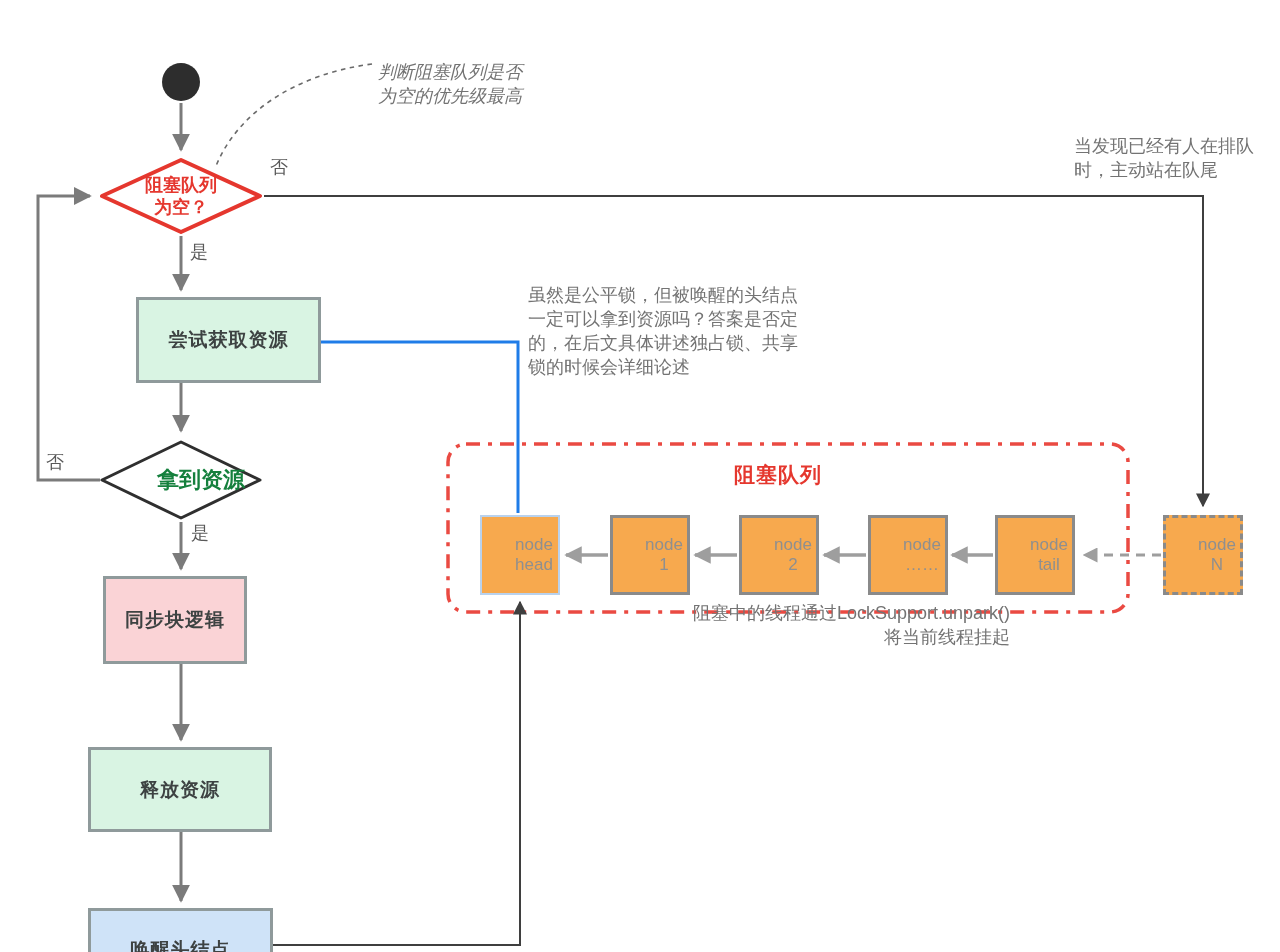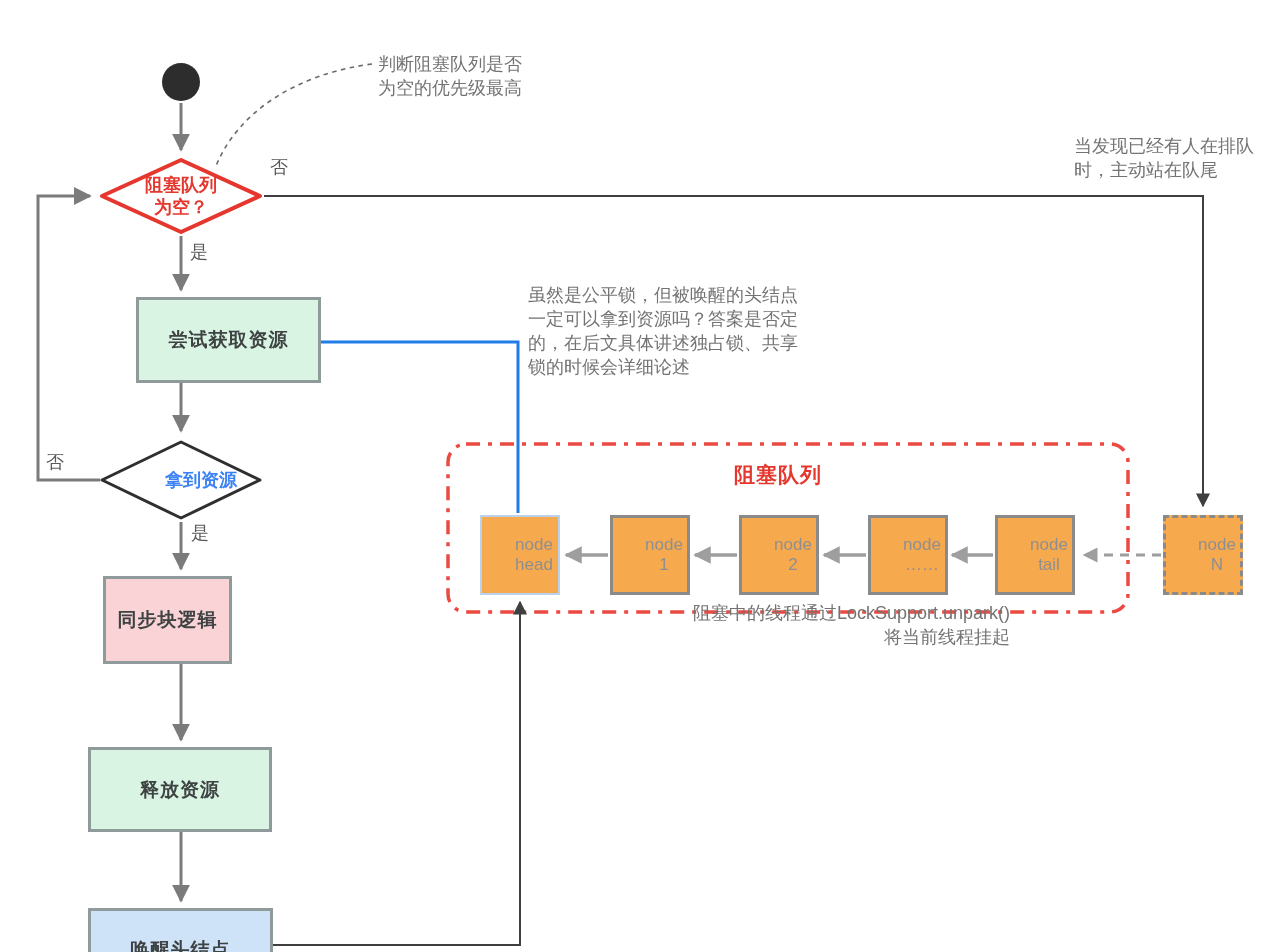--- a/index.html
+++ b/index.html
@@ -22,37 +22,37 @@
   .ln-redrect{stroke:var(--c-red2);stroke-width:3.5;fill:none;stroke-dasharray:14 8 4 8;}
   .ln-anno{stroke:#6a6a6a;stroke-width:1.6;fill:none;stroke-dasharray:4.5 4.5;}
   .abs{position:absolute;}
   .start-circle{left:162px;top:63px;width:38px;height:38px;border-radius:50%;background:#2d2d2d;}
   .flow-box{
     display:flex;align-items:center;justify-content:center;text-align:center;
     border:3px solid var(--c-boxborder); box-sizing:border-box;
     font-size:19px;font-weight:bold;color:var(--c-boxtext);letter-spacing:1px;
   }
   .box-try{left:88px;top:297px;width:185px;height:86px;background:var(--c-green);margin-left:48px;}
-  .box-sync{left:103px;top:576px;width:129px;height:88px;background:var(--c-pink);}
+  .box-sync{left:103px;top:576px;width:144px;height:88px;background:var(--c-pink);}
   .box-release{left:88px;top:747px;width:184px;height:85px;background:var(--c-green);align-items:center;}
   .box-wake{left:88px;top:908px;width:185px;height:84px;background:var(--c-bluebox);}
   .diamond-wrap{display:flex;align-items:center;justify-content:center;}
   .diamond-wrap svg{position:absolute;left:0;top:0;}
   .dm-text{position:relative;text-align:center;font-weight:bold;white-space:pre-line;line-height:22px;}
   .dm-red{left:98px;top:156px;width:166px;height:80px;}
   .dm-red .dm-text{font-size:18px;color:var(--c-red);}
   .dm-black{left:99px;top:438px;width:164px;height:84px;}
-  .dm-black .dm-text{font-size:18px;color:#3b82f6;margin-left:40px;}
+  .dm-black .dm-text{font-size:22px;color:#15803d;margin-left:40px;}
   .branch-label{font-size:18px;color:var(--c-label);}
   .lb-no-top{left:270px;top:155px;}
   .lb-yes-top{left:190px;top:240px;}
   .lb-no-left{left:46px;top:450px;}
   .lb-yes-bottom{left:191px;top:521px;}
   .annotation{font-size:18px;color:var(--c-anno);line-height:24px;white-space:pre-line;}
-  .an-priority{left:378px;top:52px;}
+  .an-priority{left:378px;top:60px;font-style:italic;}
   .an-enqueue{left:1026px;top:134px;margin-left:48px;}
   .an-fair{left:528px;top:283px;}
   .an-park{left:693px;top:601px;text-align:right;}
   .queue-title{left:698px;top:461px;width:160px;text-align:center;
     font-size:21px;font-weight:bold;color:var(--c-red);letter-spacing:1px;}
   .q-node{
     top:515px;width:80px;height:80px;background:var(--c-orange);
     border:3px solid var(--c-nodeborder);box-sizing:border-box;
     display:flex;align-items:center;justify-content:center;text-align:center;
     font-size:17px;color:var(--c-nodetext);line-height:20px;white-space:pre-line;padding-left:28px;

